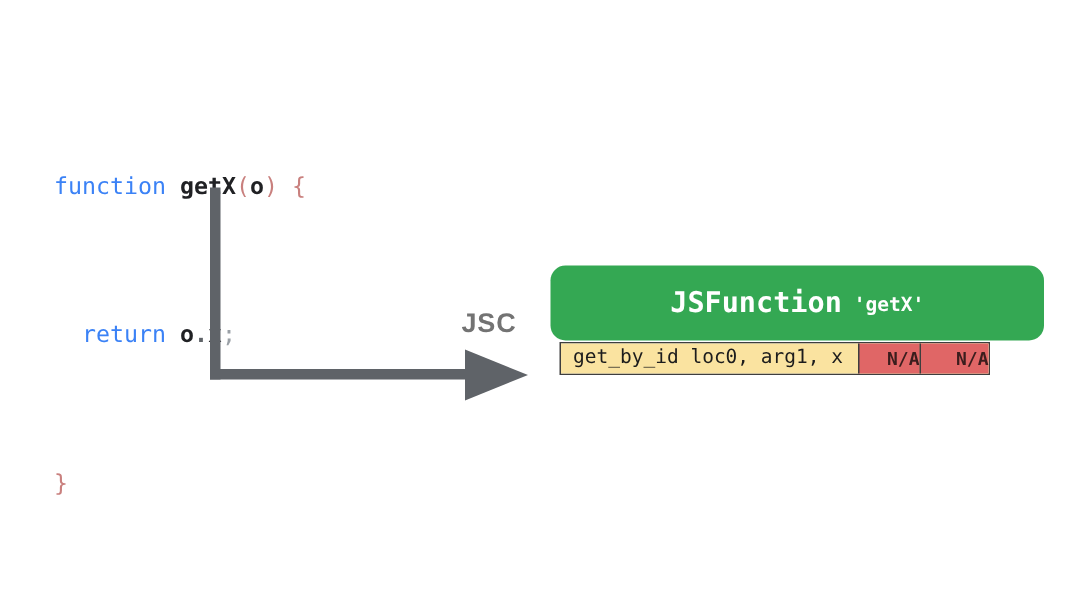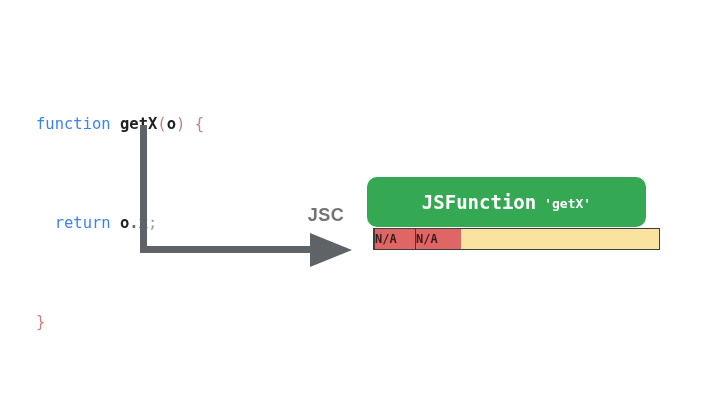--- a/index.html
+++ b/index.html
@@ -69,21 +69,21 @@
     font-weight: bold;
     color: #737373;
     letter-spacing: 0.5px;
   }
 
   
   .jsfunction-box {
     position: absolute;
     left: 367px;
     top: 177px;
-    width: 279px;
+    width: 329px;
     height: 50px;
     background: #34a853;
     border-radius: 10px;
     display: flex;
     align-items: center;
     justify-content: center;
     gap: 8px;
     font-family: "DejaVu Sans Mono", monospace;
     color: #ffffff;
   }
@@ -121,21 +121,21 @@
     flex: 1;
     padding-left: 8px;
     line-height: 20px;
     white-space: pre;
     overflow: hidden;
   }
   .bytecode-slot {
     background: #e06666;
     border-left: 1.5px solid #3e3e3e;
     width: 40px;
-    text-align: left;
+    text-align: right;
     line-height: 20px;
     font-weight: bold;
     font-size: 12px;
     color: #3b1d1d;
   }
   .bytecode-slot.last { width: 45px; }
 </style>
 </head>
 <body>
 
@@ -150,16 +150,17 @@
 <div class="arrow-head"></div>
 <div class="arrow-label">JSC</div>
 
 <div class="jsfunction-box">
   <span class="jsfunction-title">JSFunction</span>
   <span class="jsfunction-name">'getX'</span>
 </div>
 
 <div class="bytecode-table">
   <div class="bytecode-row">
+    <div class="bytecode-instr">get_by_id loc0, arg1, x</div>
     <div class="bytecode-slot">N/A</div>
     <div class="bytecode-slot last">N/A</div>
   </div>
 </div>
 
 </body></html>

